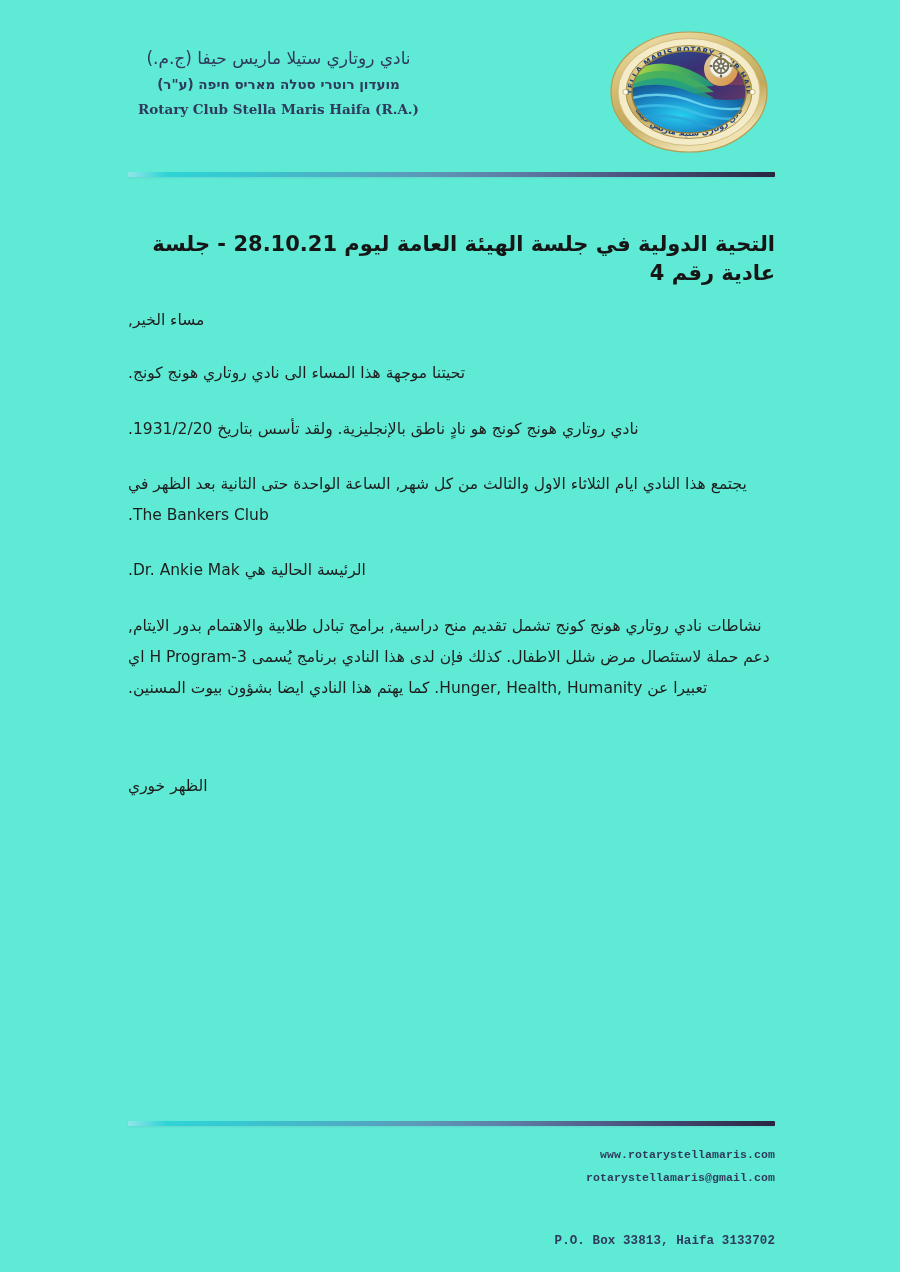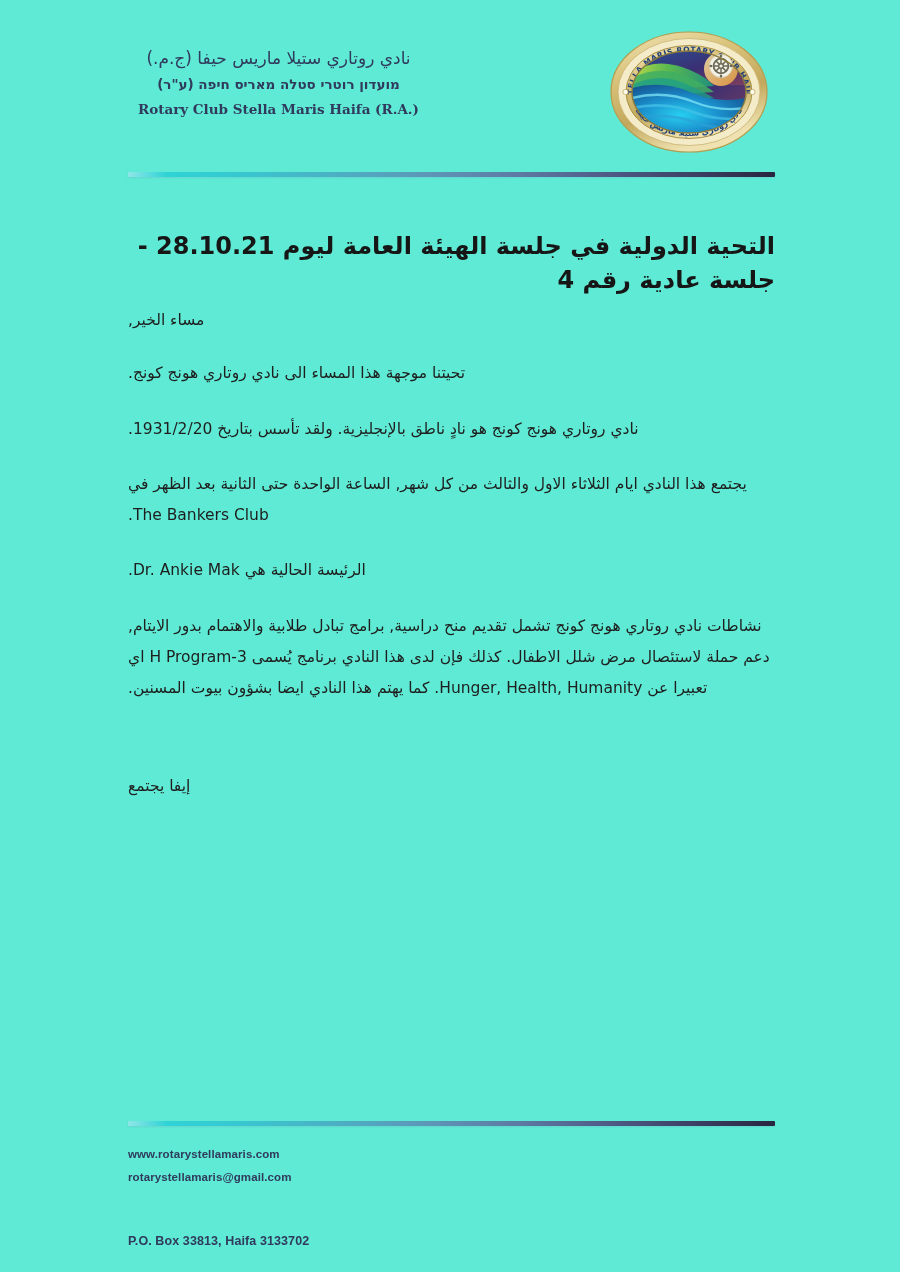--- a/index.html
+++ b/index.html
@@ -100,21 +100,21 @@
   #rule-bottom { top: 1121px; }
 
   
   .doc-title {
     position: absolute;
     top: 230px;
     left: 128px;
     right: 125px;
     text-align: right;
     direction: rtl;
-    font-size: 24px;
+    font-size: 21px;
     font-weight: 700;
     color: #161616;
     letter-spacing: 0;
     line-height: 1.4;
   }
 
   
   .letter-body {
     position: absolute;
     top: 305px;
@@ -133,23 +133,23 @@
   .para.tight { margin-bottom: 22px; }
   .para.block-gap { margin-bottom: 66px; }
   .para.sign-gap { margin-bottom: 22px; }
 
   
   .footer {
     position: absolute;
     top: 1143px;
     left: 128px;
     right: 125px;
-    text-align: left;
+    text-align: right;
     direction: ltr;
-    font-family: Liberation Sans, sans-serif;
+    font-family: Liberation Mono, monospace;
     color: #2f3a5c;
   }
   .footer-line {
     font-size: 11.5px;
     font-weight: 700;
     line-height: 2.0;
     letter-spacing: .1px;
   }
   .footer-line.addr { font-size: 12.5px; margin-top: 40px; }
 </style>
@@ -275,21 +275,21 @@
 
   <div class="doc-title">التحية الدولية في جلسة الهيئة العامة ليوم 28.10.21 - جلسة عادية رقم 4</div>
 
   <div class="letter-body">
     <p class="para tight">مساء الخير,</p>
     <p class="para">تحيتنا موجهة هذا المساء الى نادي روتاري هونج كونج.</p>
     <p class="para">نادي روتاري هونج كونج هو نادٍ ناطق بالإنجليزية. ولقد تأسس بتاريخ 1931/2/20.</p>
     <p class="para">يجتمع هذا النادي ايام الثلاثاء الاول والثالث من كل شهر, الساعة الواحدة حتى الثانية بعد الظهر في The Bankers Club.</p>
     <p class="para">الرئيسة الحالية هي Dr. Ankie Mak.</p>
     <p class="para block-gap">نشاطات نادي روتاري هونج كونج تشمل تقديم منح دراسية, برامج تبادل طلابية والاهتمام بدور الايتام, دعم حملة لاستئصال مرض شلل الاطفال. كذلك فإن لدى هذا النادي برنامج يُسمى 3-H Program اي تعبيرا عن Hunger, Health, Humanity. كما يهتم هذا النادي ايضا بشؤون بيوت المسنين.</p>
-    <p class="para">إيفا يجتمع</p>
+    <p class="para">الظهر خوري</p>
   </div>
 
   <div class="rule" id="rule-bottom"></div>
 
   <div class="footer">
     <div class="footer-line">www.rotarystellamaris.com</div>
     <div class="footer-line">rotarystellamaris@gmail.com</div>
     <div class="footer-line addr">P.O. Box 33813, Haifa 3133702</div>
   </div>
 

